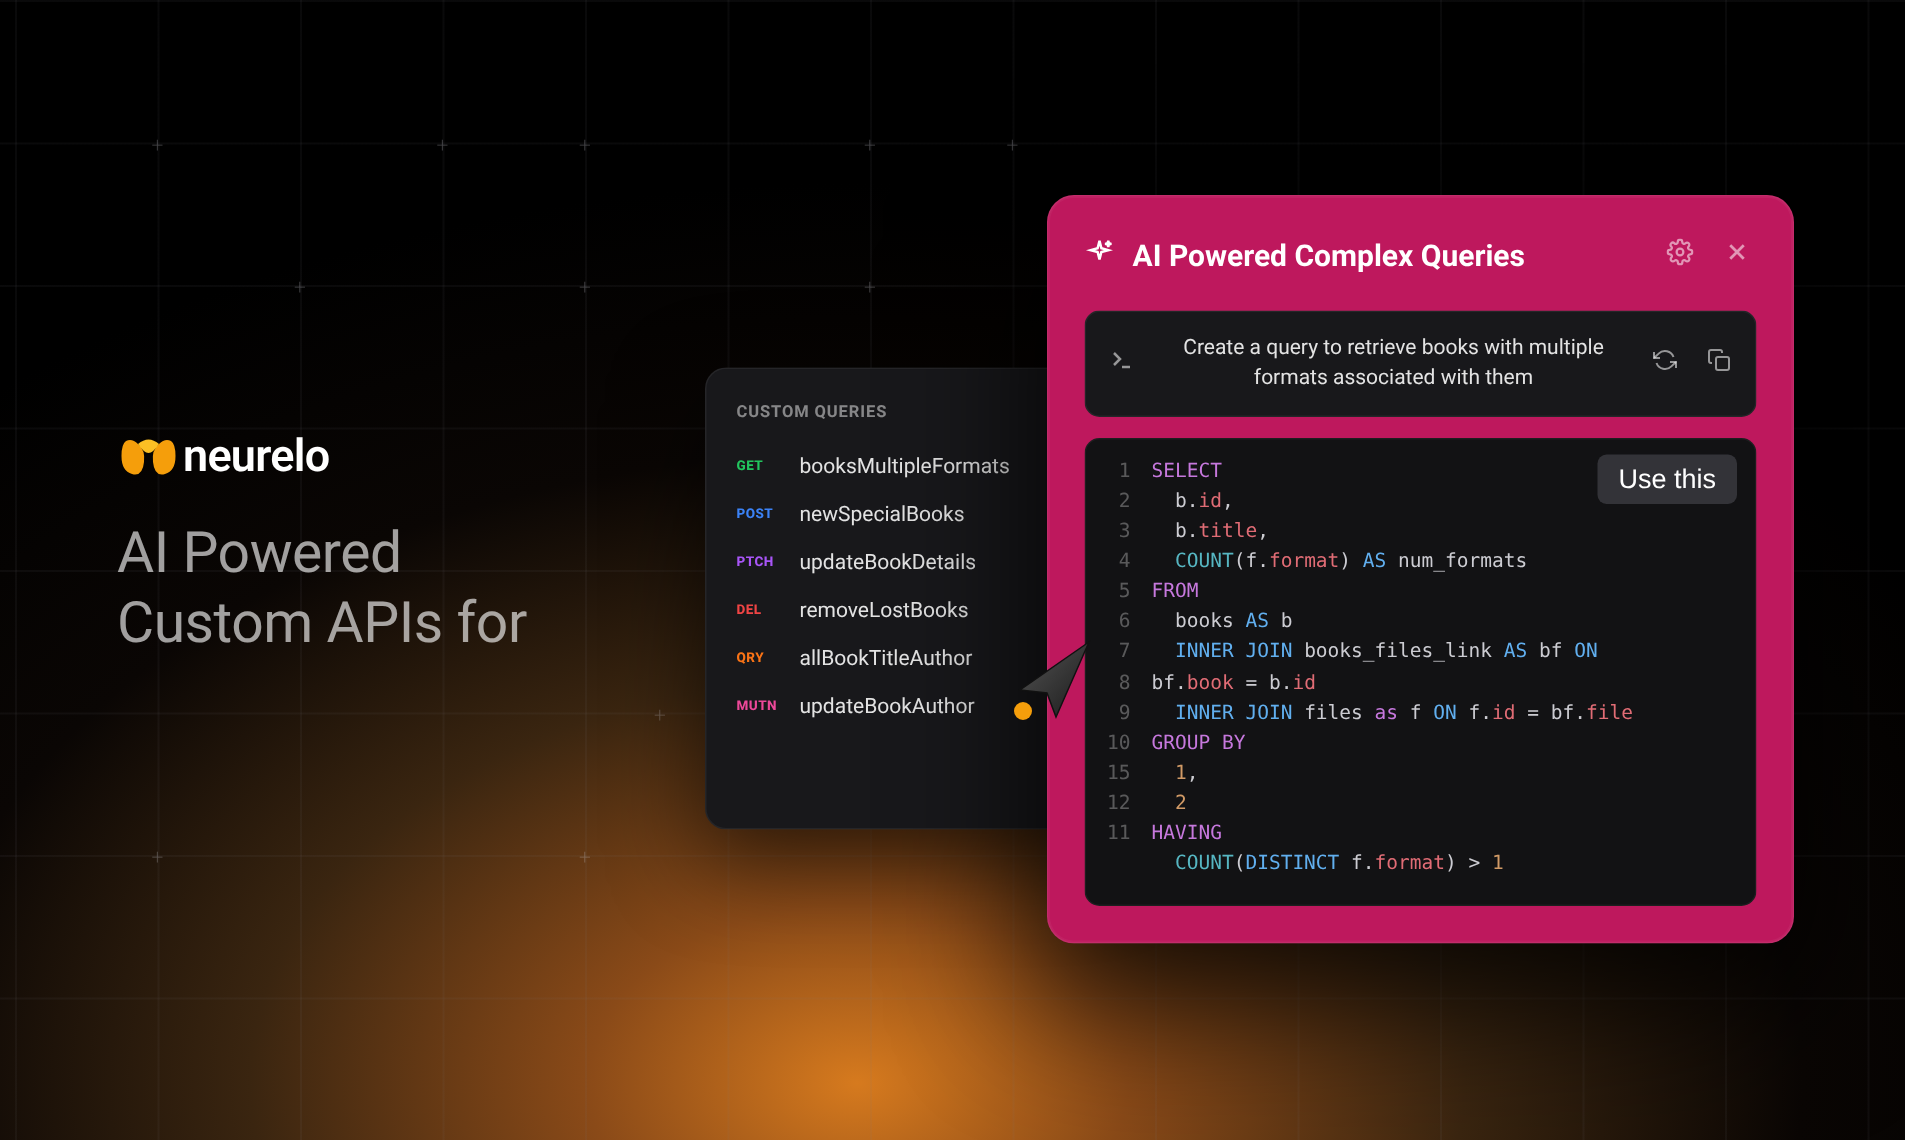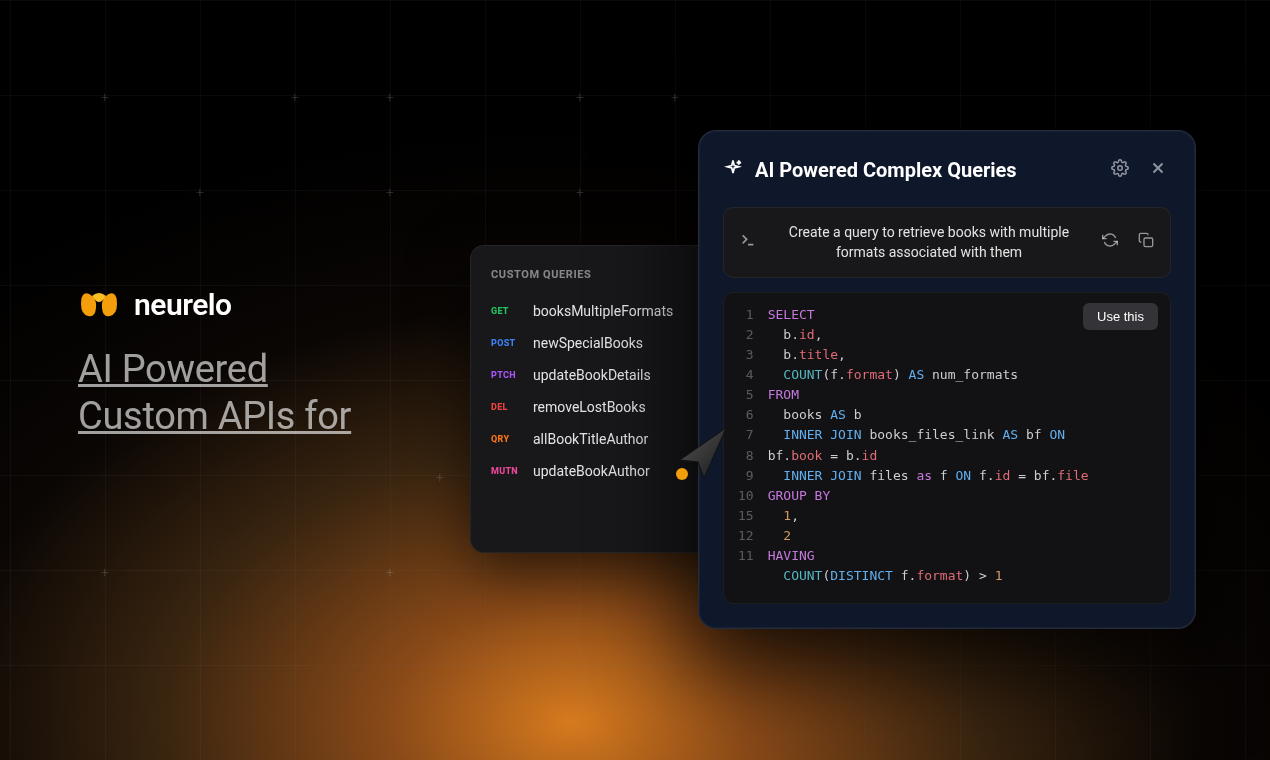--- a/index.html
+++ b/index.html
@@ -25,25 +25,25 @@
   background-size: 95px 95px;
   background-position: 10px 0;
 }
 .plus { position: absolute; color: rgba(200,200,210,0.35); font-size: 14px; font-weight: 200; }
 
 .hero {
   position: absolute;
   left: 78px;
   top: 286px;
 }
-.logo-row { display: flex; align-items: center; gap: 14px; margin-bottom: 24px; }
+.logo-row { display: flex; align-items: center; gap: 2px; margin-bottom: 24px; }
 .logo-mark { width: 42px; height: 36px; position: relative; }
 .logo-text { color: #fff; font-size: 30px; font-weight: 600; letter-spacing: -0.5px; }
 .headline { color: #fff; font-size: 38px; font-weight: 400; line-height: 1.24; letter-spacing: -0.3px; }
-.headline .dim { color: rgba(255,255,255,0.62); text-decoration: underline; }
+.headline .dim { color: rgba(255,255,255,0.62); }
 
 .panel-queries {
   position: absolute;
   left: 470px;
   top: 245px;
   width: 270px;
   height: 308px;
   background: #18181b;
   border: 1px solid rgba(255,255,255,0.06);
   border-radius: 14px;
@@ -71,21 +71,21 @@
 .m-del { color: #ef4444; }
 .m-qry { color: #f97316; }
 .m-mutn { color: #ec4899; }
 .q-name { color: rgba(255,255,255,0.88); font-size: 14px; }
 
 .panel-ai {
   position: absolute;
   left: 698px;
   top: 130px;
   width: 498px;
-  background: #0f172a;
+  background: #be185d;
   border: 1px solid rgba(255,255,255,0.09);
   border-radius: 18px;
   padding: 24px;
   box-shadow: 0 30px 90px 10px rgba(0,0,0,0.8), 0 0 0 1px rgba(255,255,255,0.04) inset;
 }
 .ai-header { display: flex; align-items: center; gap: 12px; margin-bottom: 22px; }
 .ai-header .title { color: #fff; font-size: 20px; font-weight: 700; flex: 1; }
 .ai-header .icon-btn { color: rgba(255,255,255,0.55); cursor: pointer; padding: 4px; }
 .sparkle-icon { color: #fff; }
 
@@ -116,21 +116,21 @@
 }
 .use-btn {
   position: absolute;
   right: 12px;
   top: 10px;
   background: #333338;
   color: #fff;
   border: none;
   border-radius: 6px;
   padding: 6px 14px;
-  font-size: 13px;
+  font-size: 18px;
   font-weight: 500;
   cursor: pointer;
 }
 .code-lines { display: flex; gap: 14px; }
 .lineno-col { color: rgba(255,255,255,0.3); text-align: right; user-select: none; }
 .code-col { color: #ccccd2; white-space: pre; }
 .kw { color: #c678dd; }
 .fn { color: #56b6c2; }
 .ident { color: #e06c75; }
 .kw2 { color: #61afef; }

